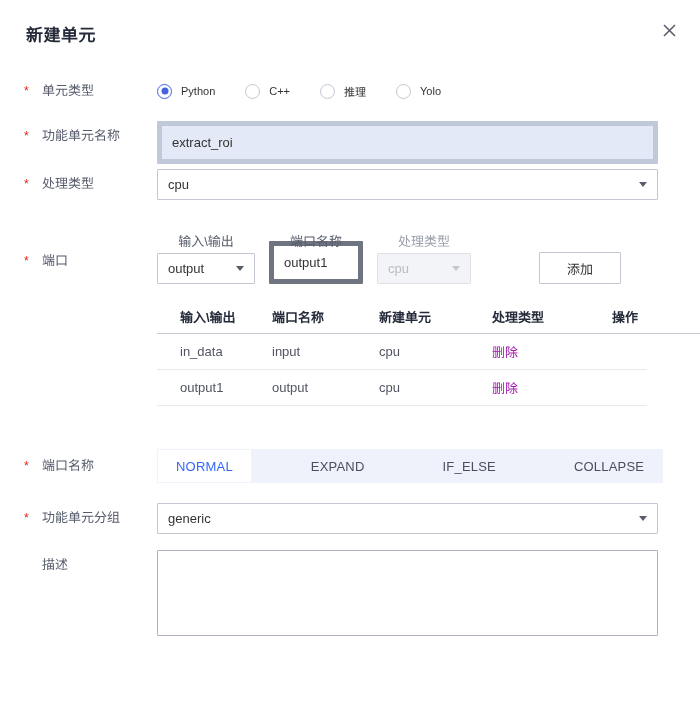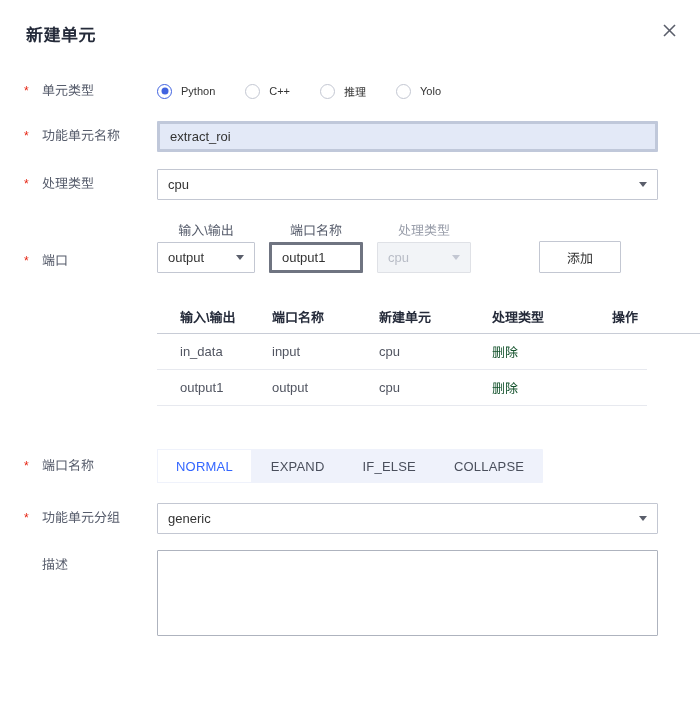--- a/index.html
+++ b/index.html
@@ -139,22 +139,22 @@
   }
   .radio-label {
     margin-left: 9px;
     font-size: 11px;
     color: #333333;
   }
 
   
   .text-input {
     box-sizing: border-box;
-    height: 31px;
-    border: 3px solid #1d4ed8;
+    height: 43px;
+    border: 5px solid #1d4ed8;
     background: #ffffff;
     font-family: inherit;
     font-size: 13px;
     color: #333;
     padding: 0 10px;
     outline: none;
     border-radius: 1px;
   }
   .text-input.filled-blue {
     background: #e3e9f7;
@@ -268,29 +268,30 @@
   .pt-row-rule {
     height: 1px;
     background: #e7e9ef;
     width: 490px;
   }
   .c1 { width: 115px; flex: 0 0 115px; padding-left: 23px; box-sizing: border-box;}
   .c2 { width: 107px; flex: 0 0 107px; }
   .c3 { width: 113px; flex: 0 0 113px; }
   .c4 { width: 120px; flex: 0 0 120px; }
   .c5 { width: 100px; flex: 0 0 100px; }
-  .del-link { cursor: pointer; color: #14532d; }
+  .del-link { cursor: pointer; color: #a21caf; }
 
   
   .segmented {
     display: inline-flex;
     background: #eff2fb;
     height: 34px;
     align-items: stretch;
     border-radius: 1px;
+    gap: 40px;
   }
   .seg {
     display: flex;
     align-items: center;
     justify-content: center;
     padding: 0 19px;
     font-size: 13px;
     color: #4a4f5c;
     cursor: pointer;
     white-space: nowrap;

